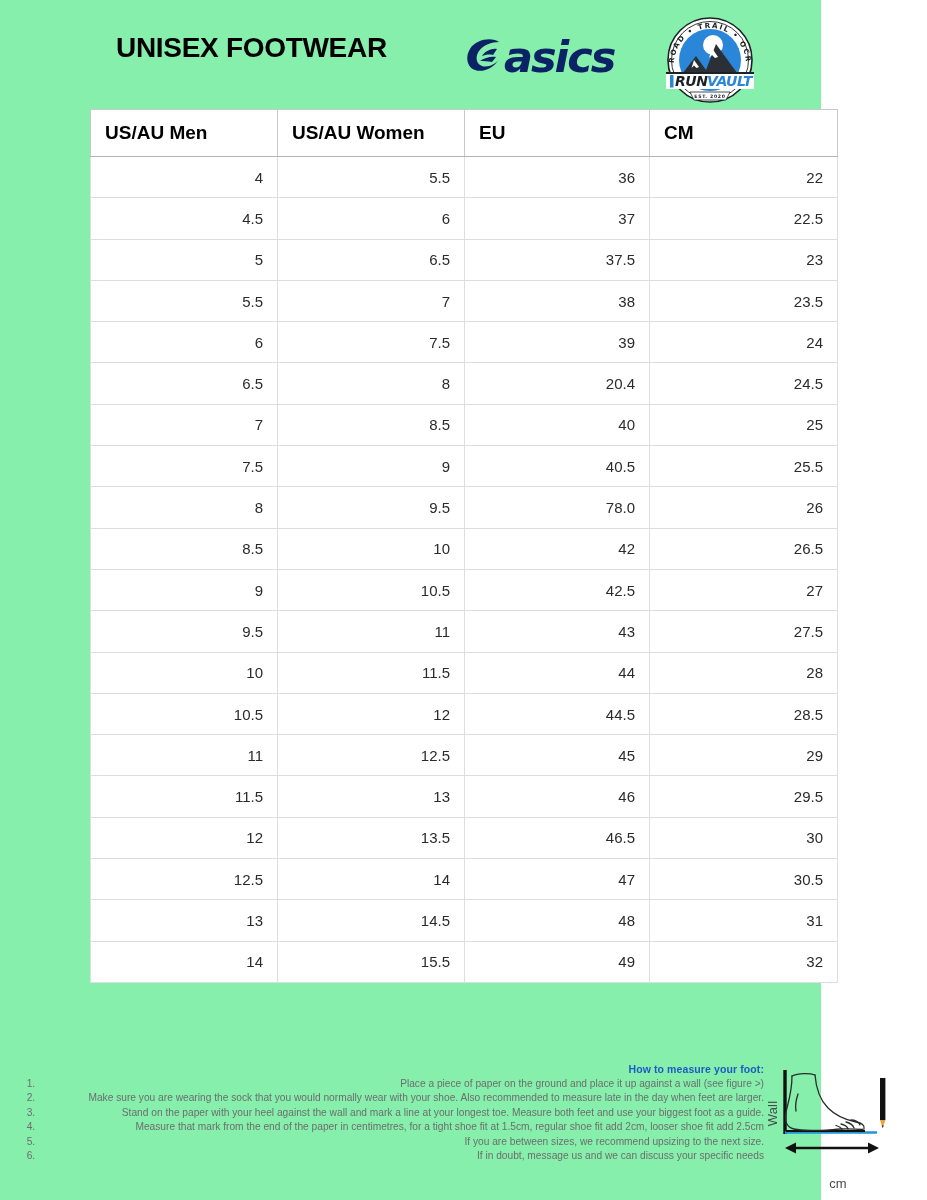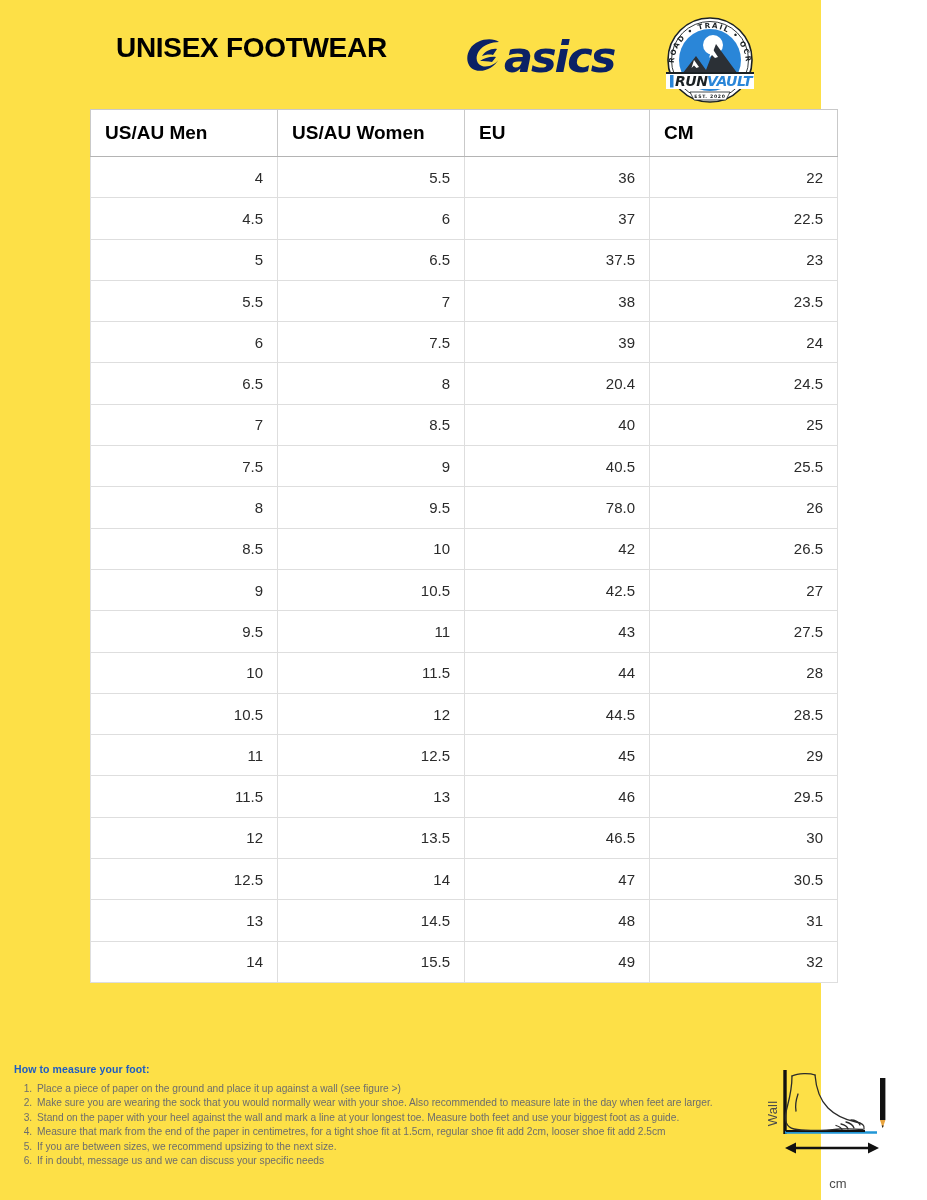--- a/index.html
+++ b/index.html
@@ -4,21 +4,21 @@
 <style>
   * { box-sizing: border-box; }
   html, body {
     margin: 0; padding: 0;
     width: 927px; height: 1200px;
     background: #ffffff;
     font-family: "Liberation Sans", sans-serif;
     color: #1a1a1a;
     overflow: hidden;
   }
-  .page { position: relative; width: 821px; height: 1200px; background:#fde047; }
+  .page { position: relative; width: 821px; height: 1200px; background:#86efac; }
 
   
   .header {
     position: absolute;
     left: 0; top: 0;
     width: 927px; height: 110px;
   }
   .title {
     position: absolute;
     left: 116px; top: 30px;
@@ -96,32 +96,33 @@
     padding: 10px 14px;
     height: 41.3px;
     border: 1px solid #dedede;
     vertical-align: middle;
     background: #fff;
   }
 
   
   .footer {
     position: absolute;
-    left: 14px; top: 1063px;
+    left: 24px; top: 1063px;
     width: 740px;
+    text-align: right;
   }
   .footer-title {
     font-size: 10.5px;
     font-weight: 700;
     color: #1d5cc4;
     margin: 0 0 2px 0;
     letter-spacing: 0.1px;
   }
   ol.howto {
-    margin: 7px; padding: 0 0 0 14px;
+    margin: 0; padding: 0 0 0 14px;
     list-style: decimal;
     color: #6d6d6d;
   }
   ol.howto li {
     font-size: 10.2px;
     line-height: 1.42;
     color: #6d6d6d;
     padding-left: 2px;
     margin: 0;
   }

